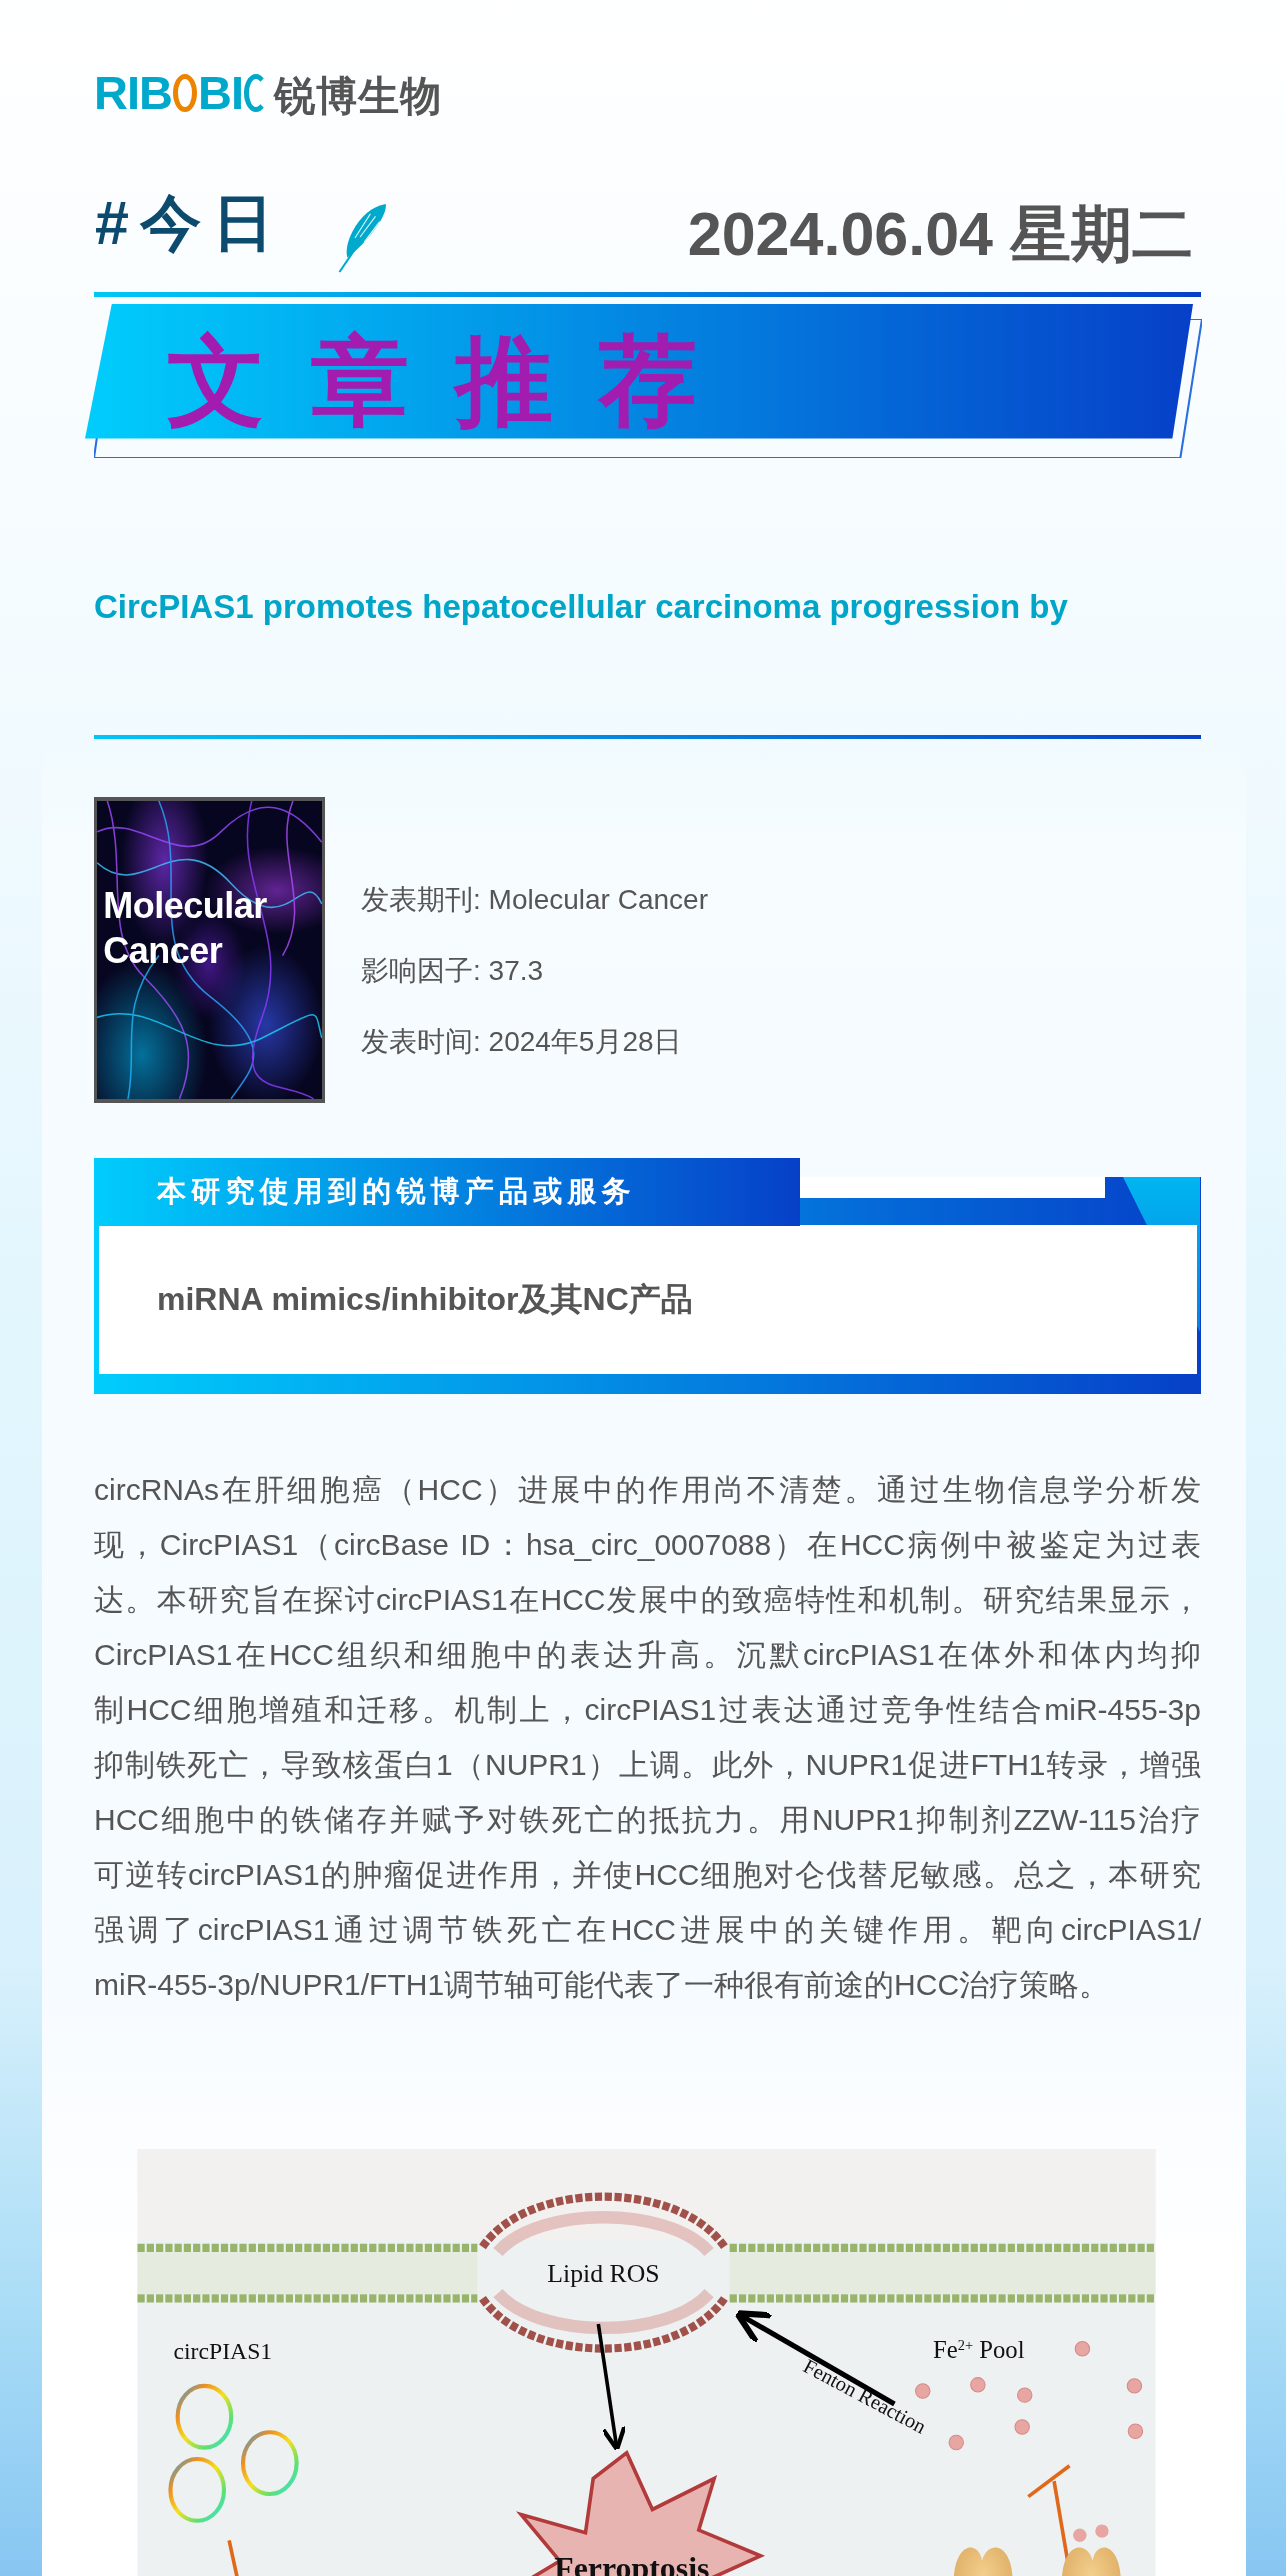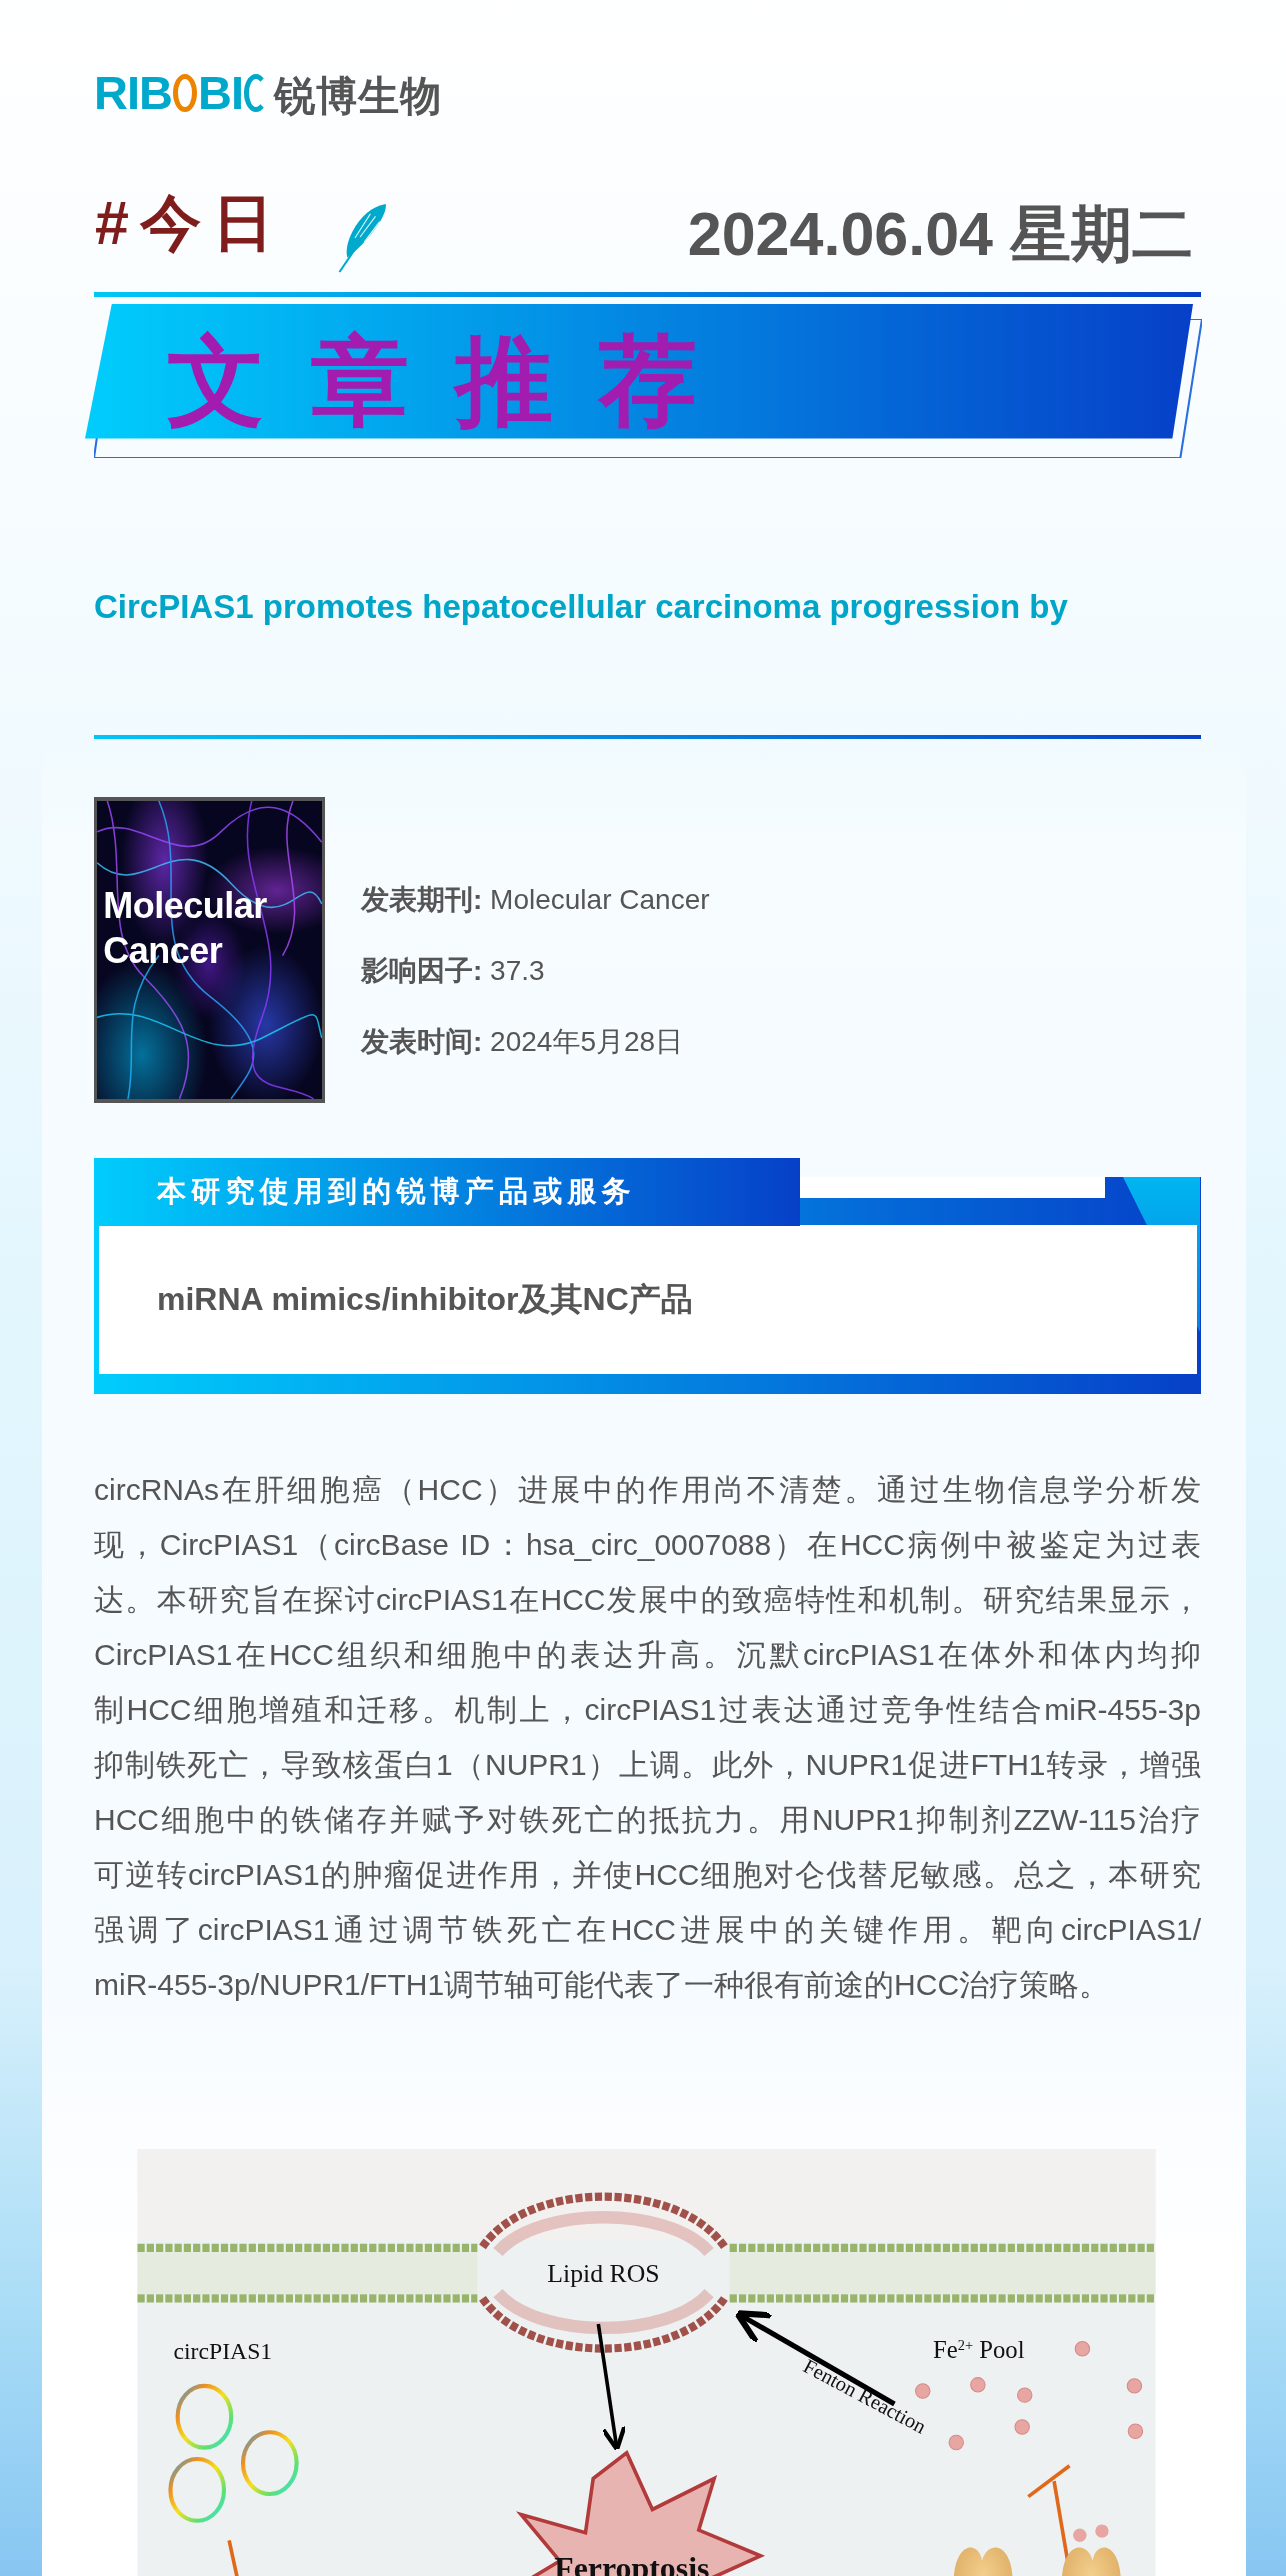--- a/index.html
+++ b/index.html
@@ -15,21 +15,21 @@
   }
   .abs { position: absolute; }
 
   
   .logo { left: 94px; top: 72px; height: 41px; display: flex; align-items: center; }
   .logo-en { font-size: 47px; font-weight: 700; color: #00a9cc; letter-spacing: -1px; line-height: 1; font-family: "Liberation Sans", sans-serif; text-align: right; }
   .logo-o { display: inline-block; width: 24px; height: 38px; border-radius: 50%; border: 5.7px solid #ec8400; border-left-color: #ec8400; margin: 0 1px; vertical-align: -3.1px; }
   .logo-o2 { display: inline-block; width: 24px; height: 38px; border-radius: 50%; border: 5.7px solid #00a9cc; margin: 0 1px; vertical-align: -3.1px; border-right-color: transparent; }
   .logo-cn { font-size: 41px; font-weight: 700; color: #555; margin-left: 5.2px; letter-spacing: 1px; margin-top: 8px; }
 
-  .today { left: 95px; top: 193px; font-size: 61px; font-weight: 700; color: #7f1d1d; letter-spacing: 11.3px; line-height: 1; }
+  .today { left: 95px; top: 193px; font-size: 61px; font-weight: 700; color: #0c4a6e; letter-spacing: 11.3px; line-height: 1; }
   .feather { left: 324px; top: 201px; width: 67px; height: 72px; }
   .date { right: 94px; top: 204px; font-size: 61px; font-weight: 700; color: #555; letter-spacing: 0; line-height: 1; }
   .hr-top { left: 94px; top: 292px; width: 1107px; height: 5.2px; background: linear-gradient(90deg, #00c6f5, #0640c8); }
 
   
   .banner-shadow { left: 94px; top: 319px; width: 1108px; height: 139px; }
   .banner { left: 85px; top: 304px; width: 1108px; height: 149px; }
   .banner-text { left: 167px; top: 332px; width: 927px; font-size: 98px; font-weight: 700; color: #a21caf; letter-spacing: 46px; line-height: 1; }
 
   .article-title { left: 94px; top: 582px; width: 1133px; font-size: 33px; font-weight: 700; color: #00a5c8; line-height: 49px; }
@@ -44,21 +44,21 @@
       radial-gradient(ellipse 62px 124px at 30% 20%, rgba(150,60,255,.6), transparent 70%),
       radial-gradient(ellipse 103px 62px at 80% 30%, rgba(170,60,240,.55), transparent 70%),
       radial-gradient(ellipse 93px 134px at 20% 85%, rgba(0,200,255,.55), transparent 70%),
       radial-gradient(ellipse 82px 113px at 75% 75%, rgba(60,90,255,.6), transparent 70%),
       radial-gradient(ellipse 52px 77px at 50% 55%, rgba(120,40,230,.5), transparent 70%),
       #070620; }
   .cover-title { position: absolute; left: 6.2px; top: 82px; font-size: 36px; font-weight: 700; color: #fff; line-height: 45px; letter-spacing: -0.5px; }
 
   .meta { left: 361px; top: 886px; font-size: 28px; color: #555; line-height: 28px; }
   .meta-row { height: 28px; margin-bottom: 43px; white-space: nowrap; }
-  .meta-label { font-weight: 700; }
+  .meta-label { font-weight: 400; }
 
   
   .prod-frame { left: 94px; top: 1177px; width: 1107px; height: 217px; background: linear-gradient(90deg, #00cdfc, #0640c8); }
   .prod-inner { left: 99px; top: 1225px; width: 1098px; height: 149px; background: #fff; }
   .prod-tab { left: 94px; top: 1158px; width: 706px; height: 68px; background: linear-gradient(90deg, #00cdfc, #0640c8); }
   .prod-cut { left: 800px; top: 1177px; width: 305px; height: 20.6px; background: #fff; }
   .prod-tri { left: 1123px; top: 1177px; width: 77px; height: 155px; }
   .prod-tab-text { left: 157px; top: 1171px; font-size: 29px; font-weight: 700; color: #fff; letter-spacing: 5.2px; line-height: 41px; }
   .prod-item { left: 157px; top: 1281px; font-size: 32px; font-weight: 700; color: #555; line-height: 37px; }
 

